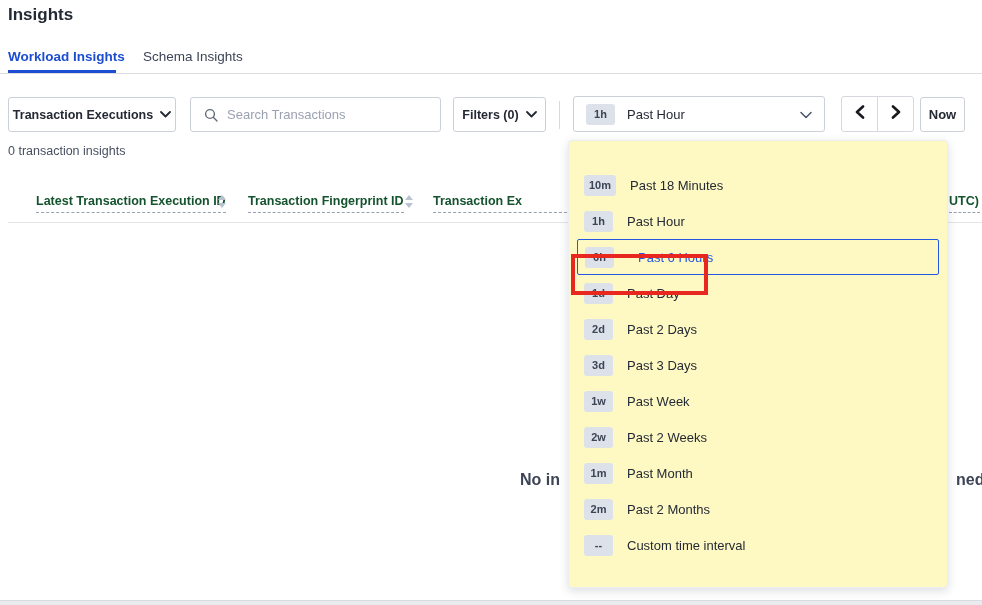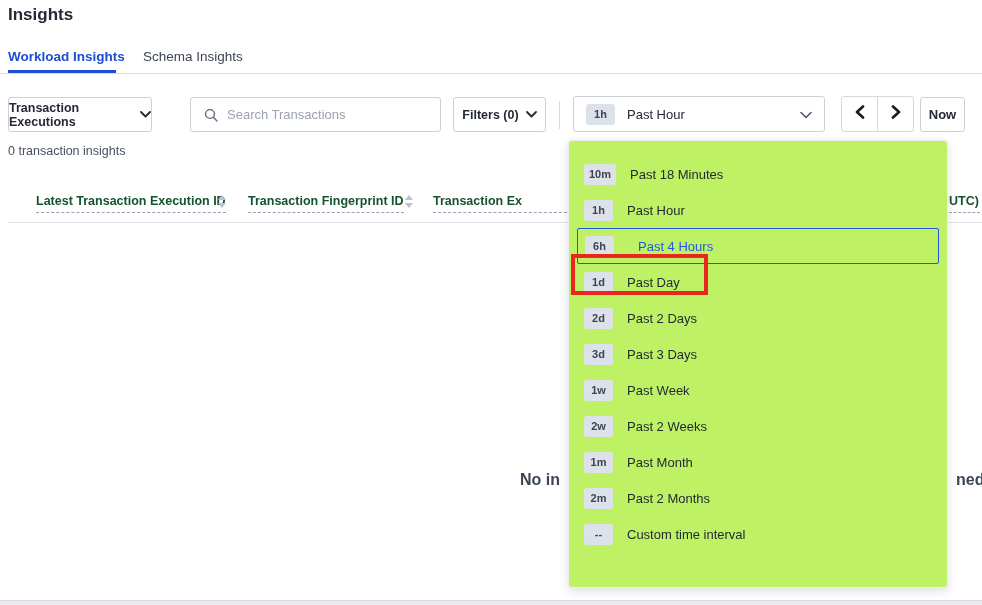--- a/index.html
+++ b/index.html
@@ -13,21 +13,21 @@
   
   .tabs-border { position:absolute; left:0; top:73px; width:982px; height:1px; background:#dcdee2; }
   .tab { position:absolute; top:49px; font-size:13.5px; color:#3c4455; cursor:pointer; }
   .tab.active { color:#1d4ed2; font-weight:700; }
   .tab-underline { position:absolute; left:8px; top:70px; width:108px; height:3px; background:#1d4ed2; }
 
   
   .btn { position:absolute; top:97px; height:35px; background:#fff; border:1px solid #ccd0d8; border-radius:3px;
          display:flex; align-items:center; justify-content:center; font-size:12.5px; font-weight:700; color:#242a35; cursor:pointer; }
   .btn .chev { margin-left:7px; display:flex; }
-  .type-btn { left:8px; width:144px; }
+  .type-btn { left:8px; width:168px; }
   .filters-btn { left:453px; width:93px; }
   .search-box { position:absolute; left:190px; top:97px; width:251px; height:35px; background:#fff;
                 border:1px solid #ccd0d8; border-radius:3px; display:flex; align-items:center; padding-left:13px; }
   .search-box input { border:none; outline:none; font-size:13px; color:#242a35; margin-left:9px; width:190px;
                       font-family:"Liberation Sans","DejaVu Sans",sans-serif; }
   .search-box input::placeholder { color:#9aa1b0; }
   .toolbar-divider { position:absolute; left:559px; top:101px; width:1px; height:28px; background:#d6d9df; }
 
   .time-trigger { position:absolute; left:573px; top:96px; width:252px; height:36px; background:#fff;
                   border:1px solid #ccd0d8; border-radius:3px; display:flex; align-items:center; padding:0 12px; cursor:pointer; }
@@ -55,23 +55,23 @@
   .sort-icon .tri-down { width:0; height:0; border-left:4px solid transparent; border-right:4px solid transparent;
                          border-top:5px solid #b9c2d0; }
   .thead-border { position:absolute; left:8px; top:222px; width:974px; height:1px; background:#e3e5e9; }
 
   
   .empty-frag { position:absolute; top:471px; font-size:16px; font-weight:700; color:#3c4455; white-space:nowrap; }
   .empty-frag.left { left:520px; }
   .empty-frag.right { left:956px; }
 
   
-  .time-dropdown { position:absolute; left:568px; top:140px; width:380px; height:448px; background:#bef264;
+  .time-dropdown { position:absolute; left:568px; top:140px; width:380px; height:448px; background:#fef9c3;
                    border:1px solid #eceef1; border-radius:4px; box-shadow:0 3px 10px rgba(40,50,70,.16);
-                   padding-top:15px; z-index:5; display:flex; flex-direction:column; }
+                   padding-top:26px; z-index:5; display:flex; flex-direction:column; }
   .tp-item { height:36px; display:flex; align-items:center; padding-left:15px; cursor:pointer; }
   .tp-item .tp-label { margin-left:14px; font-size:13px; color:#242a35; }
   .tp-item.selected { height:36px; margin:0 8px; padding-left:7px; border:1px solid #2458e4; border-radius:2px;gap:10px; }
   .tp-item.selected .tp-label { color:#2458e4; }
 
   
   .annotation-box { position:absolute; left:571px; top:254px; width:137px; height:41px;
                     border:4px solid #e8281e; z-index:9; pointer-events:none; }
 
   .bottom-band { position:absolute; left:0; top:600px; width:982px; height:5px; background:#e9ebef; border-top:1px solid #d9dce1; }
@@ -174,21 +174,21 @@
       </div>
 
 
       <div class="tp-item">
         <span class="badge">1h</span>
         <span class="tp-label">Past Hour</span>
       </div>
 
       <div class="tp-item selected">
         <span class="badge">6h</span>
-        <span class="tp-label">Past 4 Hours</span>
+        <span class="tp-label">Past 6 Hours</span>
       </div>
 
       <div class="tp-item">
         <span class="badge">1d</span>
         <span class="tp-label">Past Day</span>
       </div>
 
       <div class="tp-item">
         <span class="badge">2d</span>
         <span class="tp-label">Past 2 Days</span>

